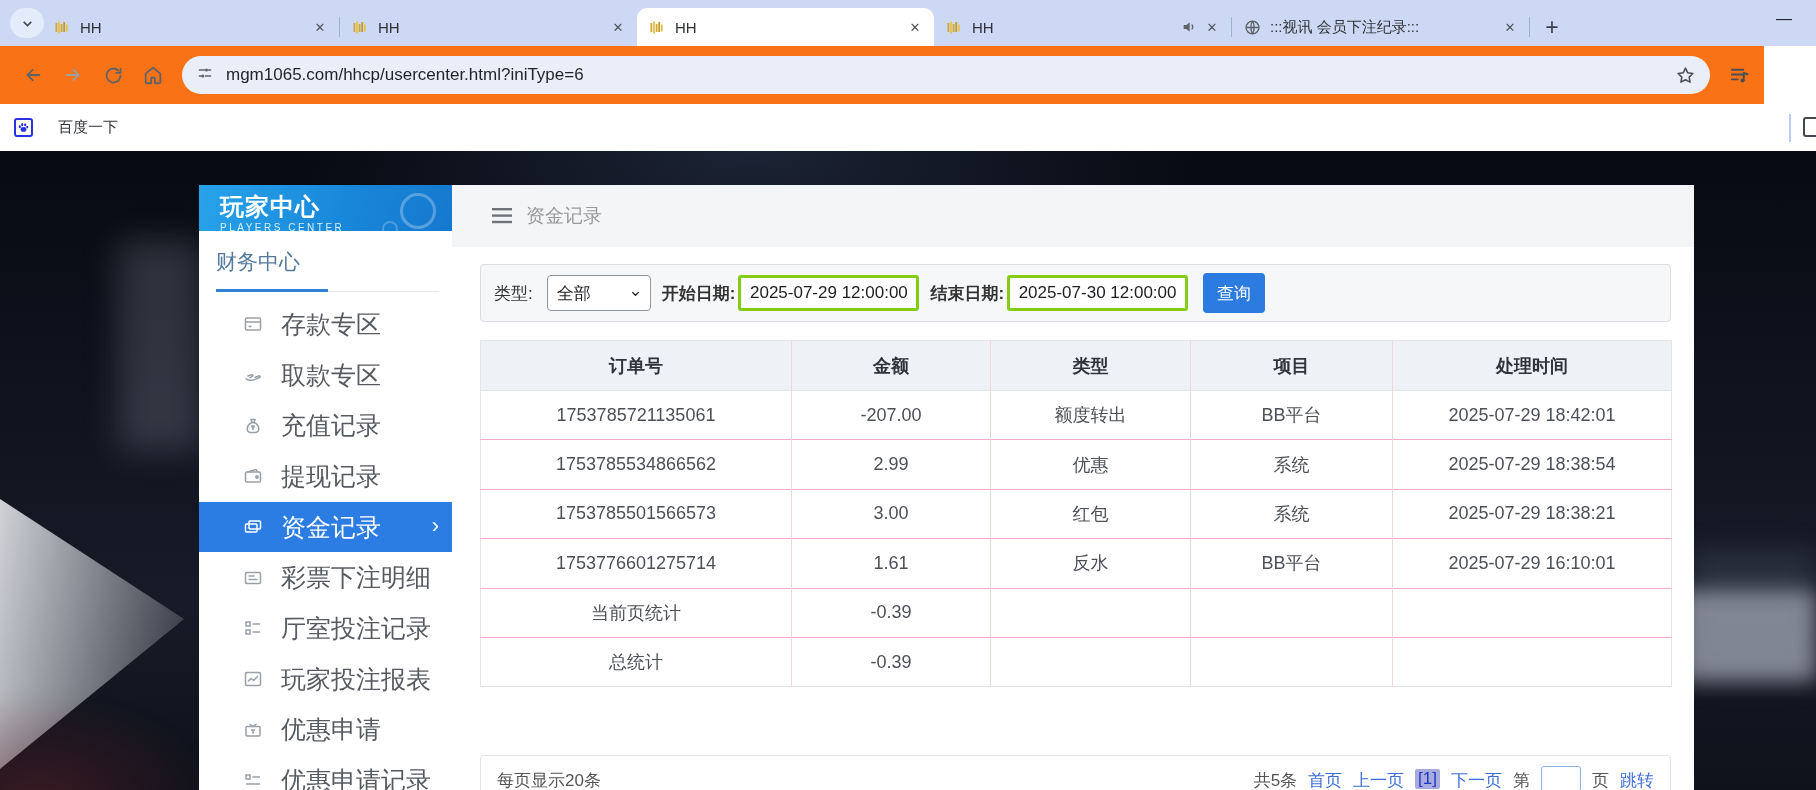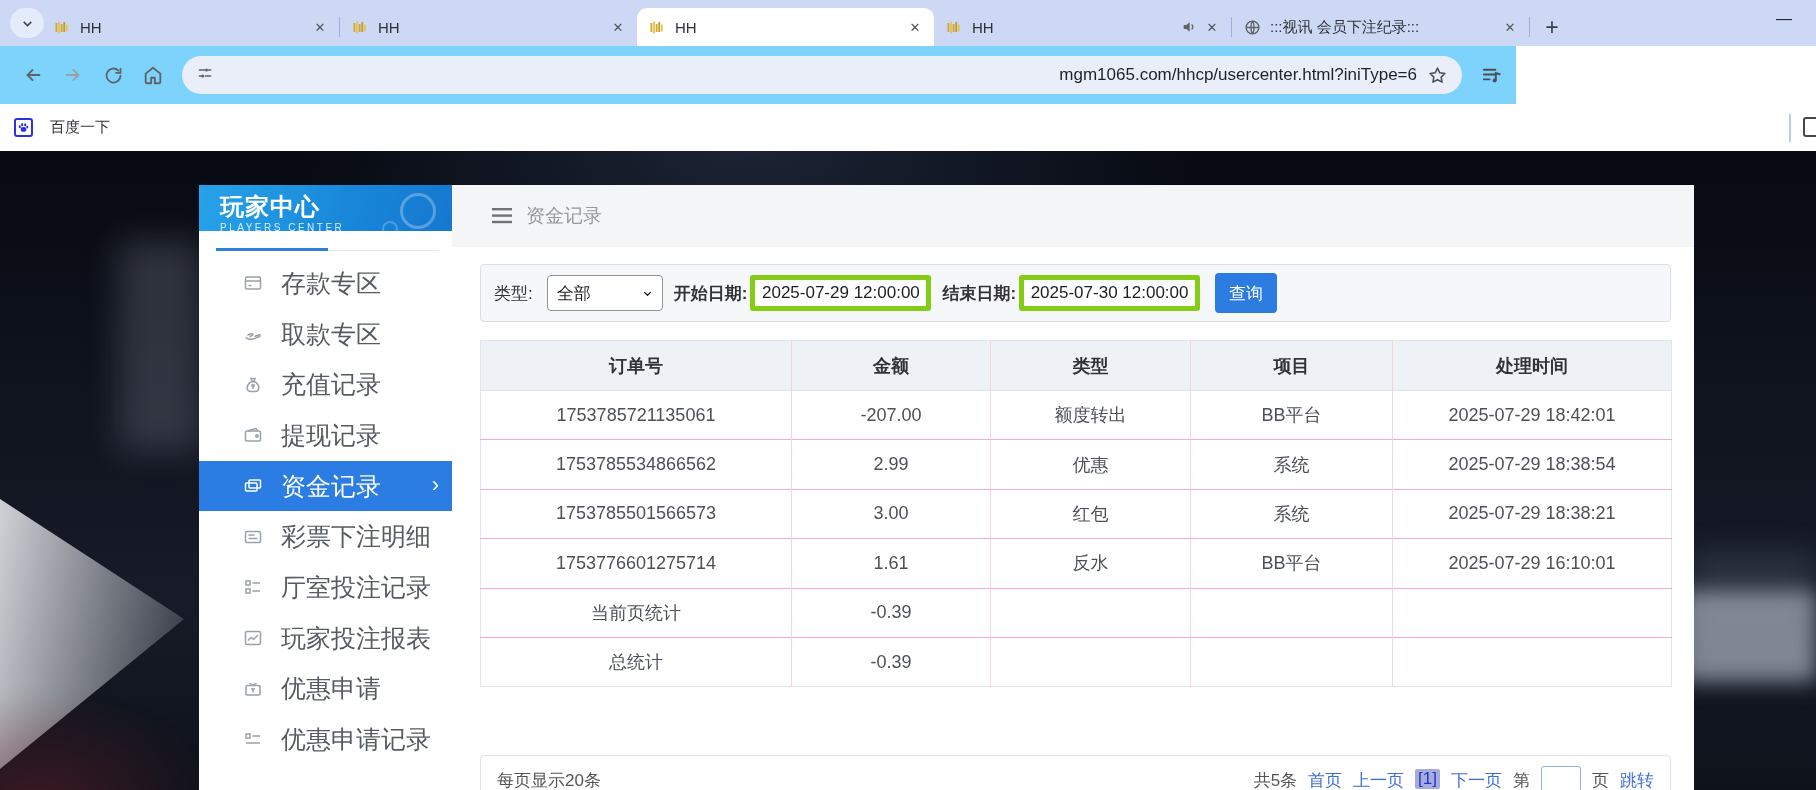--- a/index.html
+++ b/index.html
@@ -18,32 +18,32 @@
   .tab-label{flex:1;font-size:15px;white-space:nowrap;overflow:hidden;margin-left:9px;color:#2e3238;}
   .tab-close{width:18px;height:18px;display:flex;align-items:center;justify-content:center;
     font-size:13px;color:#50555c;border-radius:50%;}
   .tab-sep{width:1px;height:20px;background:#9fb0d8;margin-bottom:9px;}
   .favicon{width:17px;height:17px;flex:0 0 17px;display:flex;align-items:center;justify-content:center;}
   .tab-audio{margin-right:6px;display:flex;align-items:center;}
   .newtab{width:32px;height:32px;margin:0 0 3px 6px;display:flex;align-items:center;justify-content:center;
     font-size:23px;color:#3a3f47;}
   .win-min{position:absolute;right:24px;top:10px;font-size:16px;color:#202328;}
 
-  .toolbar{position:absolute;left:0;top:46px;width:1516px;height:58px;background:#7dd3fc;
-    display:flex;align-items:center;padding:0 10px 0 16px;text-align:right;}
+  .toolbar{position:absolute;left:0;top:46px;width:1764px;height:58px;background:#f97316;
+    display:flex;align-items:center;padding:0 10px 0 16px;}
   .nav-ic{width:34px;height:34px;display:flex;align-items:center;justify-content:center;margin-right:6px;color:#5f6368;}
   .omnibox{flex:1;height:38px;margin:0 14px 0 6px;background:#e9eef8;border-radius:19px;
     display:flex;align-items:center;padding:0 14px;}
   .omni-url{flex:1;font-size:17px;color:#1f2227;margin-left:12px;white-space:nowrap;overflow:hidden;}
   .omni-star{display:flex;align-items:center;margin-left:10px;}
   .media-btn{width:30px;height:30px;display:flex;align-items:center;justify-content:center;}
 
   .bookmarks{position:absolute;left:0;top:104px;width:1816px;height:47px;background:#fff;
     display:flex;align-items:center;padding-left:14px;}
-  .bm{display:flex;align-items:center;gap:17px;font-size:15px;color:#2f3338;}
+  .bm{display:flex;align-items:center;gap:25px;font-size:15px;color:#2f3338;}
   .baidu-box{width:19px;height:19px;border:2px solid #2932e1;border-radius:3px;
     display:flex;align-items:center;justify-content:center;background:#fff;}
   .bm-sep{position:absolute;left:1789px;top:10px;width:2px;height:28px;background:#b9cdf0;}
   .bm-cut{position:absolute;left:1803px;top:13px;width:18px;height:20px;border:2px solid #44484e;border-radius:3px;}
 
   
   .page{position:absolute;left:0;top:151px;width:1816px;height:639px;
     background:linear-gradient(180deg,#070a12 0%,#10141f 40%,#161b27 70%,#0e121b 100%);}
   .bg-glow{position:absolute;left:300px;top:0;width:900px;height:160px;
     background:radial-gradient(ellipse at 50% 0,rgba(80,100,140,.28),rgba(0,0,0,0) 70%);}
@@ -79,23 +79,23 @@
   .sb-item.active .sb-arrow{display:block;position:absolute;right:13px;top:50%;transform:translateY(-54%);
     color:#fff;font-size:22px;line-height:20px;}
 
   
   .main{position:absolute;left:452px;top:185px;width:1242px;height:605px;background:#fff;overflow:hidden;}
   .main-head{height:62px;background:#f4f5f7;display:flex;align-items:center;padding-left:40px;}
   .main-title{font-size:19px;color:#98999c;margin-left:14px;}
   .filterbox{position:absolute;left:28px;top:79px;width:1191px;height:58px;background:#f6f7f9;
     border:1px solid #dbdee3;border-radius:4px;display:flex;align-items:center;padding:0 13px;font-size:17px;color:#333;}
   .f-label{white-space:nowrap;}
-  .f-select{width:116px;height:36px;margin-left:14px;background:#fff;border:1px solid #8f959b;border-radius:4px;
+  .f-select{width:104px;height:36px;margin-left:14px;background:#fff;border:1px solid #8f959b;border-radius:4px;
     display:flex;align-items:center;justify-content:space-between;padding:0 9px;font-size:17px;color:#1c1e21;}
-  .f-input{width:181px;height:36px;background:#fff;border:5px solid #84cc16;border-radius:3px;
+  .f-input{width:181px;height:36px;background:#fff;border:3px solid #84cc16;border-radius:3px;
     display:flex;align-items:center;justify-content:center;font-size:17px;font-weight:500;color:#1c1e21;margin-left:3px;}
   .f-gap{margin-left:11px;font-weight:bold;}
   .f-btn{width:62px;height:40px;margin-left:15px;background:#2c7be0;border:none;border-radius:4px;
     color:#fff;font-size:17px;display:flex;align-items:center;justify-content:center;}
 
   table.grid{position:absolute;left:28px;top:155px;width:1191px;border-collapse:collapse;
     border:1px solid #e2e5ea;table-layout:fixed;}
   table.grid col.c0{width:311px;} table.grid col.c1{width:199px;} table.grid col.c2{width:200px;}
   table.grid col.c3{width:202px;} table.grid col.c4{width:279px;}
   table.grid th{height:50px;background:#eef1f5;font-size:18px;color:#30343a;font-weight:bold;
@@ -285,20 +285,21 @@
   </div>
 
   <div class="sidebar">
     <div class="sb-head">
       <div class="sb-title">玩家中心</div>
       <div class="sb-sub">PLAYERS CENTER</div>
       <div class="sb-circ1"></div>
       <div class="sb-circ2"></div>
     </div>
     <div class="sb-section">
+      <div class="sb-section-title">财务中心</div>
       <div class="sb-underline">
           <span></span>
         </div>
     </div>
     <nav class="sb-menu">
       <div class="sb-item">
         <svg class="sb-ico" viewBox="0 0 20 20" fill="none" stroke="currentColor" stroke-width="1.5">
             <rect x="2.5" y="4" width="15" height="12" rx="1.5"></rect>
             <path d="M2.5 8h15M5.5 12.5h3"></path>
           </svg>

